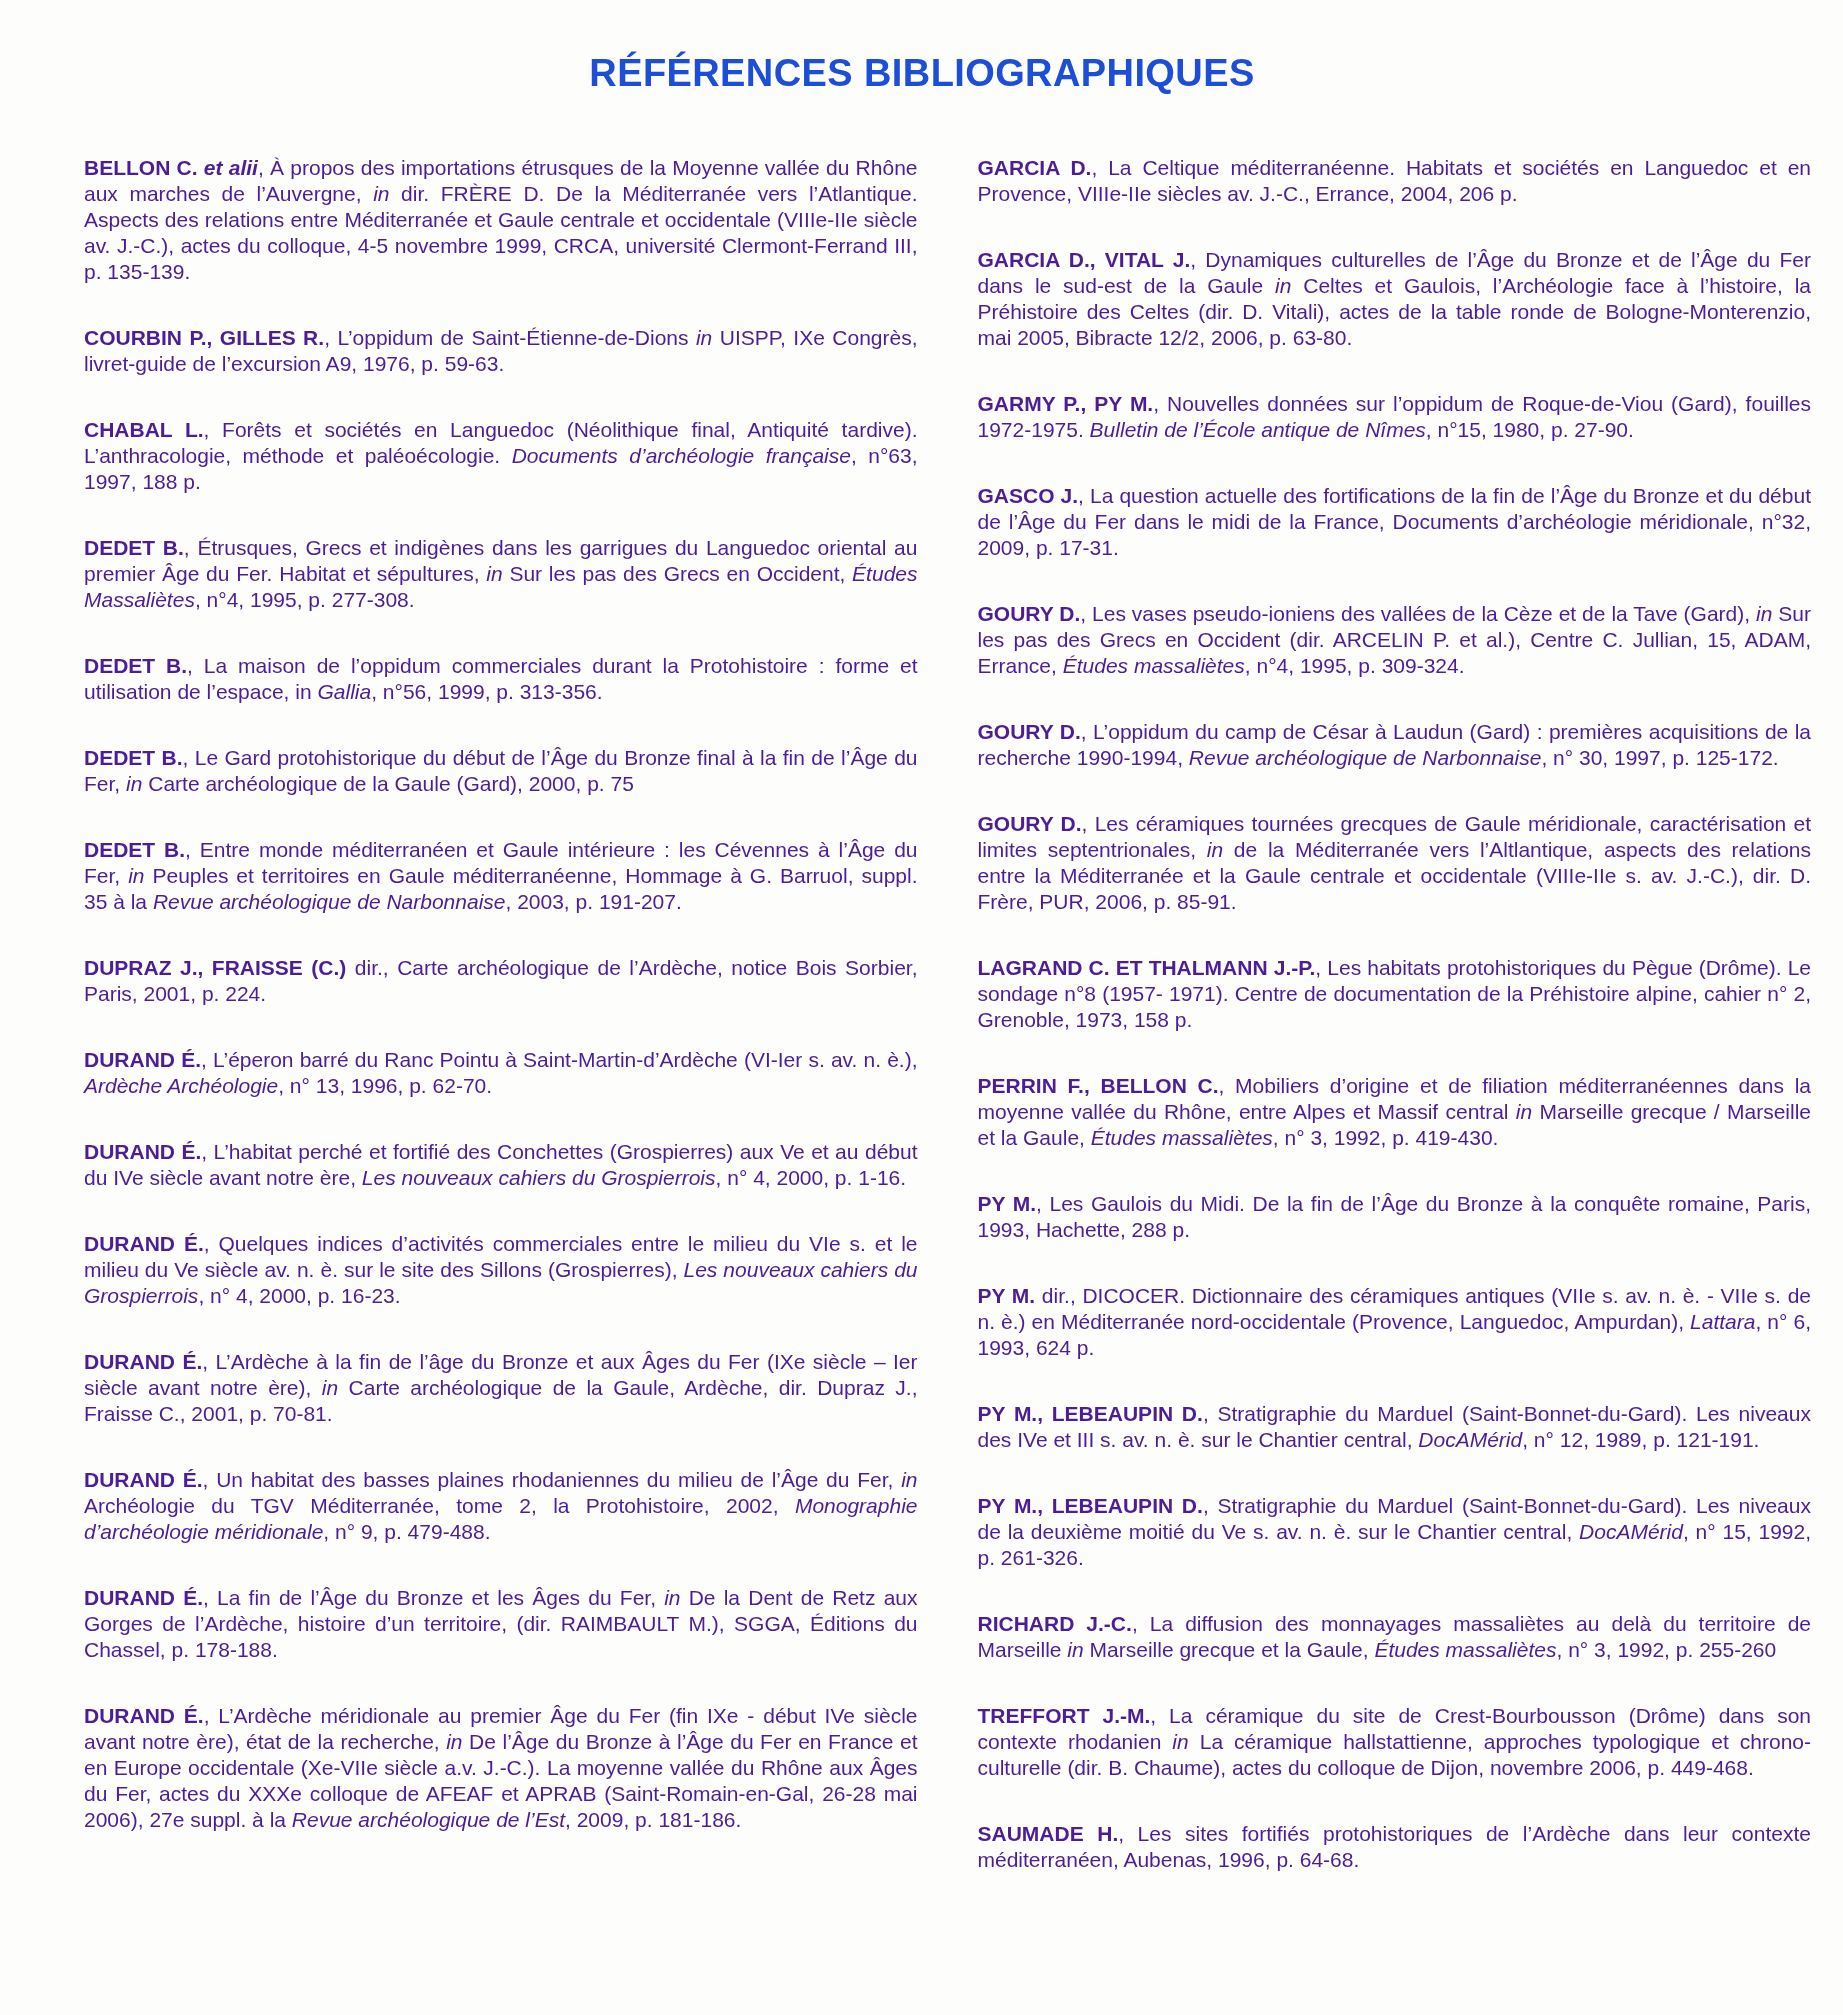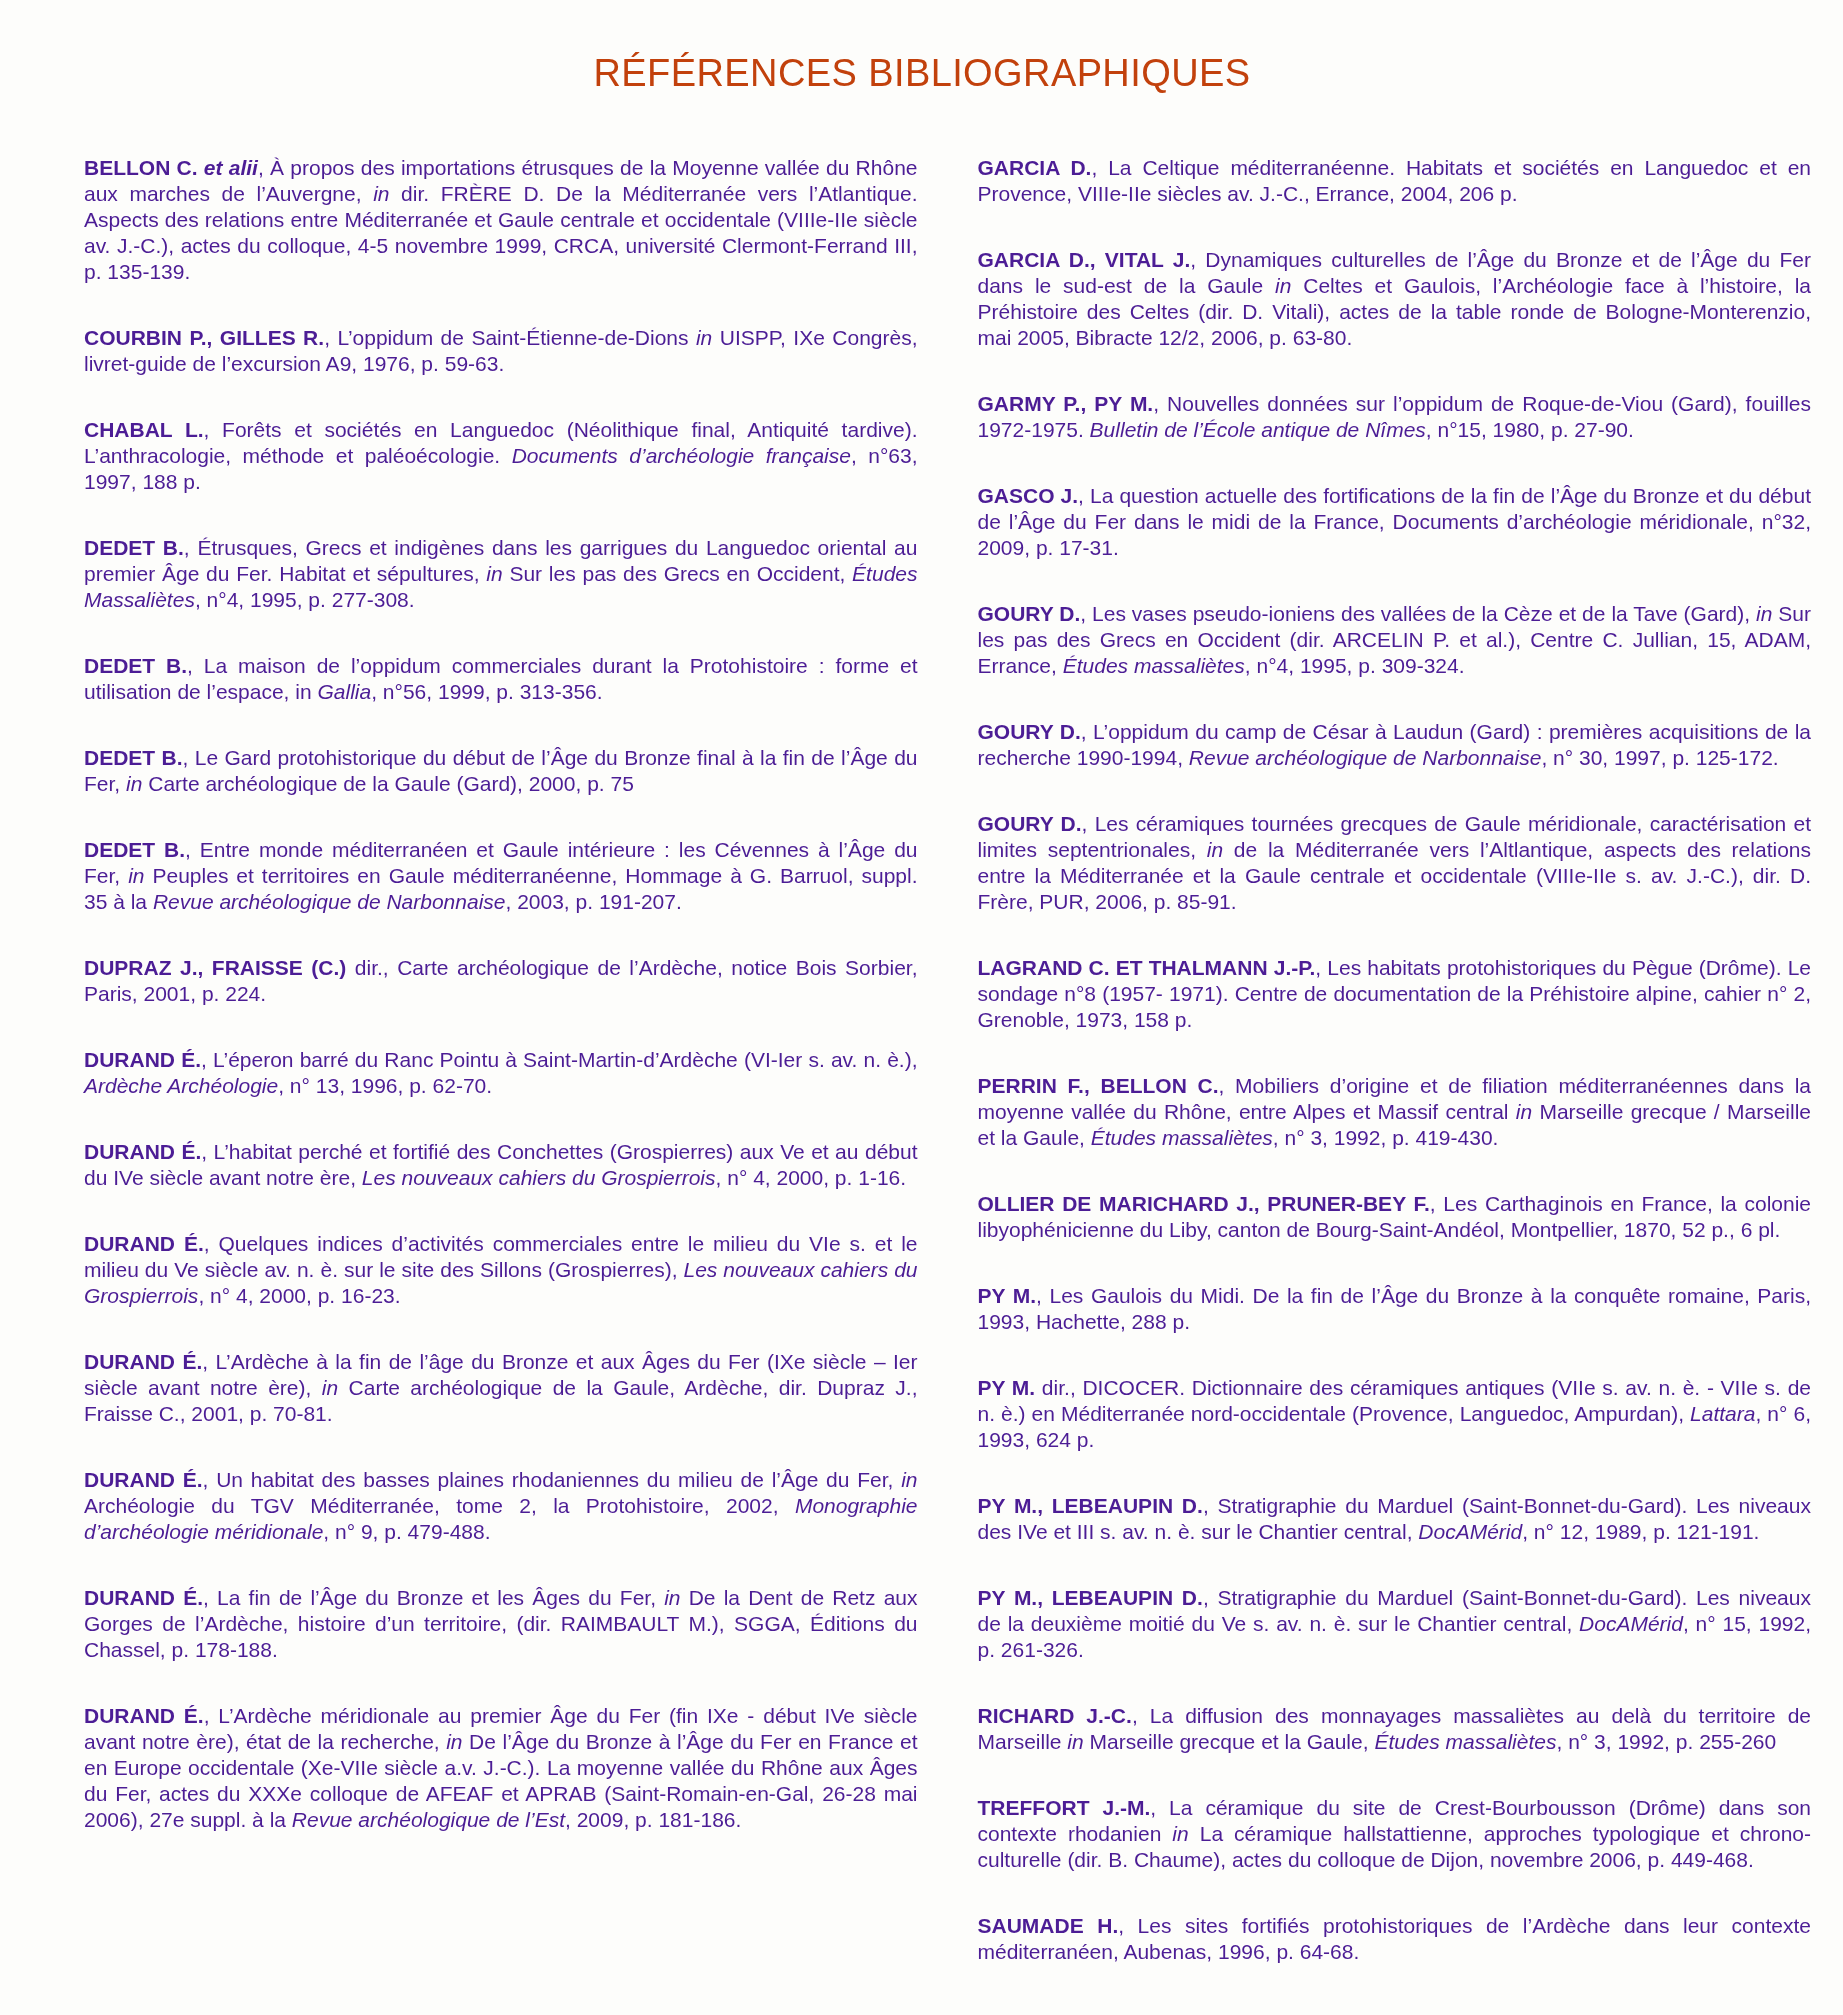--- a/index.html
+++ b/index.html
@@ -12,23 +12,23 @@
     background:#fdfdfb;
     color:#1b1b1b;
     font-family:"Liberation Sans", sans-serif;
     overflow:hidden;
   }
   .title {
     margin:0;
     padding-top:52px;
     text-align:center;
     font-size:38px;
-    font-weight:400;
+    font-weight:700;
     letter-spacing:0.4px;
-    color:#c2410c;
+    color:#1d4ed8;
   }
   .columns {
     display:flex;
     gap:60px;
     padding:60px 33px 0 84px;
     align-items:flex-start;
   }
   .col { flex:1 1 0; min-width:0; }
   .entry {
     margin:0 0 40px 0;
@@ -69,21 +69,20 @@
     <div class="col">
         <p class="entry"><span class="seg-b">GARCIA D.</span><span class="seg-r">, La Celtique méditerranéenne. Habitats et sociétés en Languedoc et en Provence, VIIIe-IIe siècles av. J.-C., Errance, 2004, 206 p.</span></p>
         <p class="entry"><span class="seg-b">GARCIA D., VITAL J.</span><span class="seg-r">, Dynamiques culturelles de l’Âge du Bronze et de l’Âge du Fer dans le sud-est de la Gaule </span><span class="seg-i">in</span><span class="seg-r"> Celtes et Gaulois, l’Archéologie face à l’histoire, la Préhistoire des Celtes (dir. D. Vitali), actes de la table ronde de Bologne-Monterenzio, mai 2005, Bibracte 12/2, 2006, p. 63-80.</span></p>
         <p class="entry"><span class="seg-b">GARMY P., PY M.</span><span class="seg-r">, Nouvelles données sur l’oppidum de Roque-de-Viou (Gard), fouilles 1972-1975. </span><span class="seg-i">Bulletin de l’École antique de Nîmes</span><span class="seg-r">, n°15, 1980, p. 27-90.</span></p>
         <p class="entry"><span class="seg-b">GASCO J.</span><span class="seg-r">, La question actuelle des fortifications de la fin de l’Âge du Bronze et du début de l’Âge du Fer dans le midi de la France, Documents d’archéologie méridionale, n°32, 2009, p. 17-31.</span></p>
         <p class="entry"><span class="seg-b">GOURY D.</span><span class="seg-r">, Les vases pseudo-ioniens des vallées de la Cèze et de la Tave (Gard), </span><span class="seg-i">in</span><span class="seg-r"> Sur les pas des Grecs en Occident (dir. ARCELIN P. et al.), Centre C. Jullian, 15, ADAM, Errance, </span><span class="seg-i">Études massaliètes</span><span class="seg-r">, n°4, 1995, p. 309-324.</span></p>
         <p class="entry"><span class="seg-b">GOURY D.</span><span class="seg-r">, L’oppidum du camp de César à Laudun (Gard) : premières acquisitions de la recherche 1990-1994, </span><span class="seg-i">Revue archéologique de Narbonnaise</span><span class="seg-r">, n° 30, 1997, p. 125-172.</span></p>
         <p class="entry"><span class="seg-b">GOURY D.</span><span class="seg-r">, Les céramiques tournées grecques de Gaule méridionale, caractérisation et limites septentrionales, </span><span class="seg-i">in</span><span class="seg-r"> de la Méditerranée vers l’Altlantique, aspects des relations entre la Méditerranée et la Gaule centrale et occidentale (VIIIe-IIe s. av. J.-C.), dir. D. Frère, PUR, 2006, p. 85-91.</span></p>
         <p class="entry"><span class="seg-b">LAGRAND C. ET THALMANN J.-P.</span><span class="seg-r">, Les habitats protohistoriques du Pègue (Drôme). Le sondage n°8 (1957- 1971). Centre de documentation de la Préhistoire alpine, cahier n° 2, Grenoble, 1973, 158 p.</span></p>
         <p class="entry"><span class="seg-b">PERRIN F., BELLON C.</span><span class="seg-r">, Mobiliers d’origine et de filiation méditerranéennes dans la moyenne vallée du Rhône, entre Alpes et Massif central </span><span class="seg-i">in</span><span class="seg-r"> Marseille grecque / Marseille et la Gaule, </span><span class="seg-i">Études massaliètes</span><span class="seg-r">, n° 3, 1992, p. 419-430.</span></p>
-        <p class="entry"><span class="seg-b">OLLIER DE MARICHARD J., PRUNER-BEY F.</span><span class="seg-r">, Les Carthaginois en France, la colonie libyophénicienne du Liby, canton de Bourg-Saint-Andéol, Montpellier, 1870, 52 p., 6 pl.</span></p>
         <p class="entry"><span class="seg-b">PY M.</span><span class="seg-r">, Les Gaulois du Midi. De la fin de l’Âge du Bronze à la conquête romaine, Paris, 1993, Hachette, 288 p.</span></p>
         <p class="entry"><span class="seg-b">PY M.</span><span class="seg-r"> dir., DICOCER. Dictionnaire des céramiques antiques (VIIe s. av. n. è. - VIIe s. de n. è.) en Méditerranée nord-occidentale (Provence, Languedoc, Ampurdan), </span><span class="seg-i">Lattara</span><span class="seg-r">, n° 6, 1993, 624 p.</span></p>
         <p class="entry"><span class="seg-b">PY M., LEBEAUPIN D.</span><span class="seg-r">, Stratigraphie du Marduel (Saint-Bonnet-du-Gard). Les niveaux des IVe et III s. av. n. è. sur le Chantier central, </span><span class="seg-i">DocAMérid</span><span class="seg-r">, n° 12, 1989, p. 121-191.</span></p>
         <p class="entry"><span class="seg-b">PY M., LEBEAUPIN D.</span><span class="seg-r">, Stratigraphie du Marduel (Saint-Bonnet-du-Gard). Les niveaux de la deuxième moitié du Ve s. av. n. è. sur le Chantier central, </span><span class="seg-i">DocAMérid</span><span class="seg-r">, n° 15, 1992, p. 261-326.</span></p>
         <p class="entry"><span class="seg-b">RICHARD J.-C.</span><span class="seg-r">, La diffusion des monnayages massaliètes au delà du territoire de Marseille </span><span class="seg-i">in</span><span class="seg-r"> Marseille grecque et la Gaule, </span><span class="seg-i">Études massaliètes</span><span class="seg-r">, n° 3, 1992, p. 255-260</span></p>
         <p class="entry"><span class="seg-b">TREFFORT J.-M.</span><span class="seg-r">, La céramique du site de Crest-Bourbousson (Drôme) dans son contexte rhodanien </span><span class="seg-i">in</span><span class="seg-r"> La céramique hallstattienne, approches typologique et chrono-culturelle (dir. B. Chaume), actes du colloque de Dijon, novembre 2006, p. 449-468.</span></p>
         <p class="entry"><span class="seg-b">SAUMADE H.</span><span class="seg-r">, Les sites fortifiés protohistoriques de l’Ardèche dans leur contexte méditerranéen, Aubenas, 1996, p. 64-68.</span></p>
       </div>
   </div>
 

